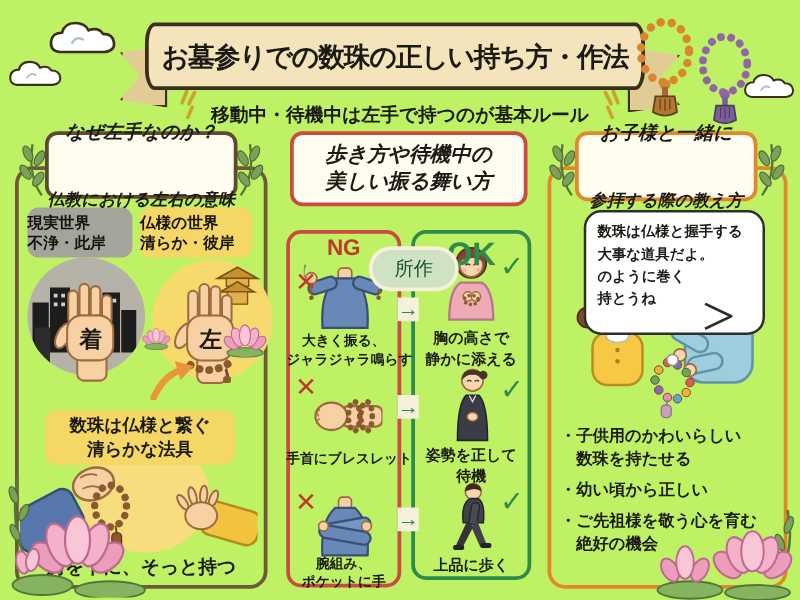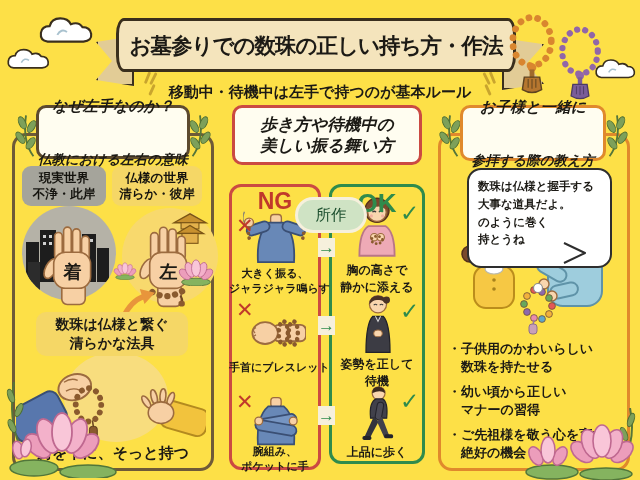--- a/index.html
+++ b/index.html
@@ -1,17 +1,17 @@
 <!DOCTYPE html>
 <html><head>
 <meta charset="utf-8">
 <style>
   * { margin:0; padding:0; box-sizing:border-box; }
   body { font-family:"Liberation Sans","DejaVu Sans",sans-serif; }
-  .canvas { position:relative; width:640px; height:480px; background:#fde047; overflow:hidden; color:#1c1a15; }
+  .canvas { position:relative; width:640px; height:480px; background:#bef264; overflow:hidden; color:#1c1a15; }
   .abs { position:absolute; }
   .ctr { text-align:center; }
 
   
   .ribbon-main { background:#f4e4bc; border:3px solid #3a2f1d; border-radius:8px/16px;
     display:flex; align-items:center; justify-content:center; z-index:3; }
   .ribbon-flap { background:#e2cc96; border:2px solid #3a2f1d; z-index:1; }
   .flap-l { clip-path:polygon(100% 0,0 12%,42% 50%,0 88%,100% 100%); }
   .flap-r { clip-path:polygon(0 0,100% 12%,58% 50%,100% 88%,0 100%); }
   .page-title { font-size:21.5px; font-weight:800; letter-spacing:-1px; white-space:nowrap; }
@@ -24,30 +24,30 @@
   .pb-orange { border:3px solid #e0892c; }
   .head-box { background:#fffdf0; border-radius:10px; z-index:4; display:flex; flex-direction:column;
     align-items:center; justify-content:center; line-height:1.28; text-align:center;font-style:italic; }
   .hb-brown { border:3px solid #5d4a2f; }
   .hb-red { border:3px solid #cb4a42; }
   .hb-orange { border:3px solid #e0892c; }
   .hl1 { font-size:15px; font-weight:800; white-space:nowrap; }
   .hl2 { font-size:13.5px; font-weight:800; white-space:nowrap;margin-top:36px; }
   .hl1m { font-size:16.5px; font-weight:800; white-space:nowrap; }
 
-  .pill { border-radius:9px; display:flex; flex-direction:column; align-items:center; justify-content:center;
+  .pill { border-radius:9px; display:flex; flex-direction:column; align-items:flex-start; justify-content:center;
     font-size:12.5px; font-weight:800; line-height:1.3; z-index:2; text-align:center; }
   .pill-gray { background:#a5a49b; color:#14130e; }
   .pill-yellow { background:#f5d766; color:#14130e; }
   .world-circle { border-radius:50%; z-index:1; overflow:hidden; }
   .note-box { background:#f5d766; border-radius:10px; display:flex; flex-direction:column; align-items:center;
     justify-content:center; font-size:14px; font-weight:800; line-height:1.35; z-index:3; text-align:center; }
   .caption { font-size:15px; font-weight:800; text-align:center; z-index:3; }
 
-  .ng-big { font-size:23px; font-weight:800; color:#c0392b; z-index:3; }
+  .ng-big { font-size:18px; font-weight:800; color:#c0392b; z-index:3; }
   .ok-big { font-size:26px; font-weight:800; color:#2f8b4c; z-index:3; }
   .shosa-pill { background:#cfe3c4; color:#1c4f2e; border-radius:15px; font-size:15.5px; font-weight:400;
     display:flex; align-items:center; justify-content:center; z-index:5; box-shadow:0 0 0 3px #f6f0dc; }
   .frame { border-radius:12px; z-index:1; }
   .frame-red { border:3px solid #cb4a42; }
   .frame-green { border:3px solid #2f8b4c; }
   .mark-x { color:#c0392b; font-size:21px; font-weight:800; z-index:3; }
   .mark-ok { color:#2f8b4c; font-size:23px; font-weight:800; z-index:3; }
   .flow-arrow { color:#2f8b4c; font-size:17px; font-weight:800; background:#f6f0dc; line-height:1; z-index:4; padding:1px 0; }
   .item-cap { font-size:11px; font-weight:800; line-height:1.4; text-align:center; z-index:3; white-space:nowrap; }
@@ -208,21 +208,21 @@
       <path d="M16 76 Q32 86 51 74" fill="none" stroke="#8a5a2e" stroke-width="7" stroke-dasharray="0.1 8.6" stroke-linecap="round"></path>
       <path d="M47 80 q3 4 2 7" fill="none" stroke="#6f4722" stroke-width="2"></path>
       <rect x="45" y="86" width="7" height="6" rx="2" fill="#8a5a2e"></rect>
     </svg>
 
     <svg class="abs z3" style="left:116px;top:288px;width:42px;height:32px" viewBox="0 0 42 34">
       <path d="M6 32 Q14 14 28 9" fill="none" stroke="#e8953b" stroke-width="5.5" stroke-linecap="round"></path>
       <polygon points="24,1 40,5 29,17" fill="#e8953b"></polygon>
     </svg>
 
-    <div class="abs note-box" style="left:36px;top:312px;width:152px;height:44px">
+    <div class="abs note-box" style="left:36px;top:328px;width:152px;height:44px">
       <span>数珠は仏様と繋ぐ</span>
       <span>清らかな法具</span>
     </div>
 
     <div class="abs" style="left:64px;top:352px;width:104px;height:90px;border-radius:50%;background:#f8dd7e;z-index:1"></div>
     <svg class="abs z2" style="left:16px;top:348px;width:190px;height:96px" viewBox="0 0 190 98">
       <rect x="-8" y="52" width="56" height="36" rx="9" transform="rotate(-28 20 70)" fill="#5877ad" stroke="#3a4f74" stroke-width="2"></rect>
       <ellipse cx="58" cy="40" rx="17" ry="13" transform="rotate(-18 58 40)" fill="#f7d0a4" stroke="#9c6b3f" stroke-width="2"></ellipse>
       <path d="M47 35 q7 -5 14 -2 M49 44 q7 -4 14 -1" fill="none" stroke="#9c6b3f" stroke-width="1.4"></path>
       <ellipse cx="72" cy="58" rx="13" ry="17" fill="none" stroke="#8a5a2e" stroke-width="6" stroke-dasharray="0.1 7.8" stroke-linecap="round"></ellipse>
@@ -429,21 +429,20 @@
         <circle cx="46" cy="97" r="1.8" fill="#a8821c"></circle>
     </svg>
 
     <div class="abs tips" style="left:448px;top:340px;width:176px">
       <div class="tip-item">
         <div>・子供用のかわいらしい</div>
         <div class="tip-l2">数珠を持たせる</div>
       </div>
       <div class="tip-item">
         <div>・幼い頃から正しい</div>
-        <div class="tip-l2">マナーの習得</div>
       </div>
       <div class="tip-item">
         <div>・ご先祖様を敬う心を育む</div>
         <div class="tip-l2">絶好の機会</div>
       </div>
     </div>
   </section>
 
   <svg class="abs z5" style="left:4px;top:380px;width:118px;height:98px" viewBox="0 0 118 98">
     <path d="M10 2 Q4 40 16 66" fill="none" stroke="#55753a" stroke-width="2"></path>

